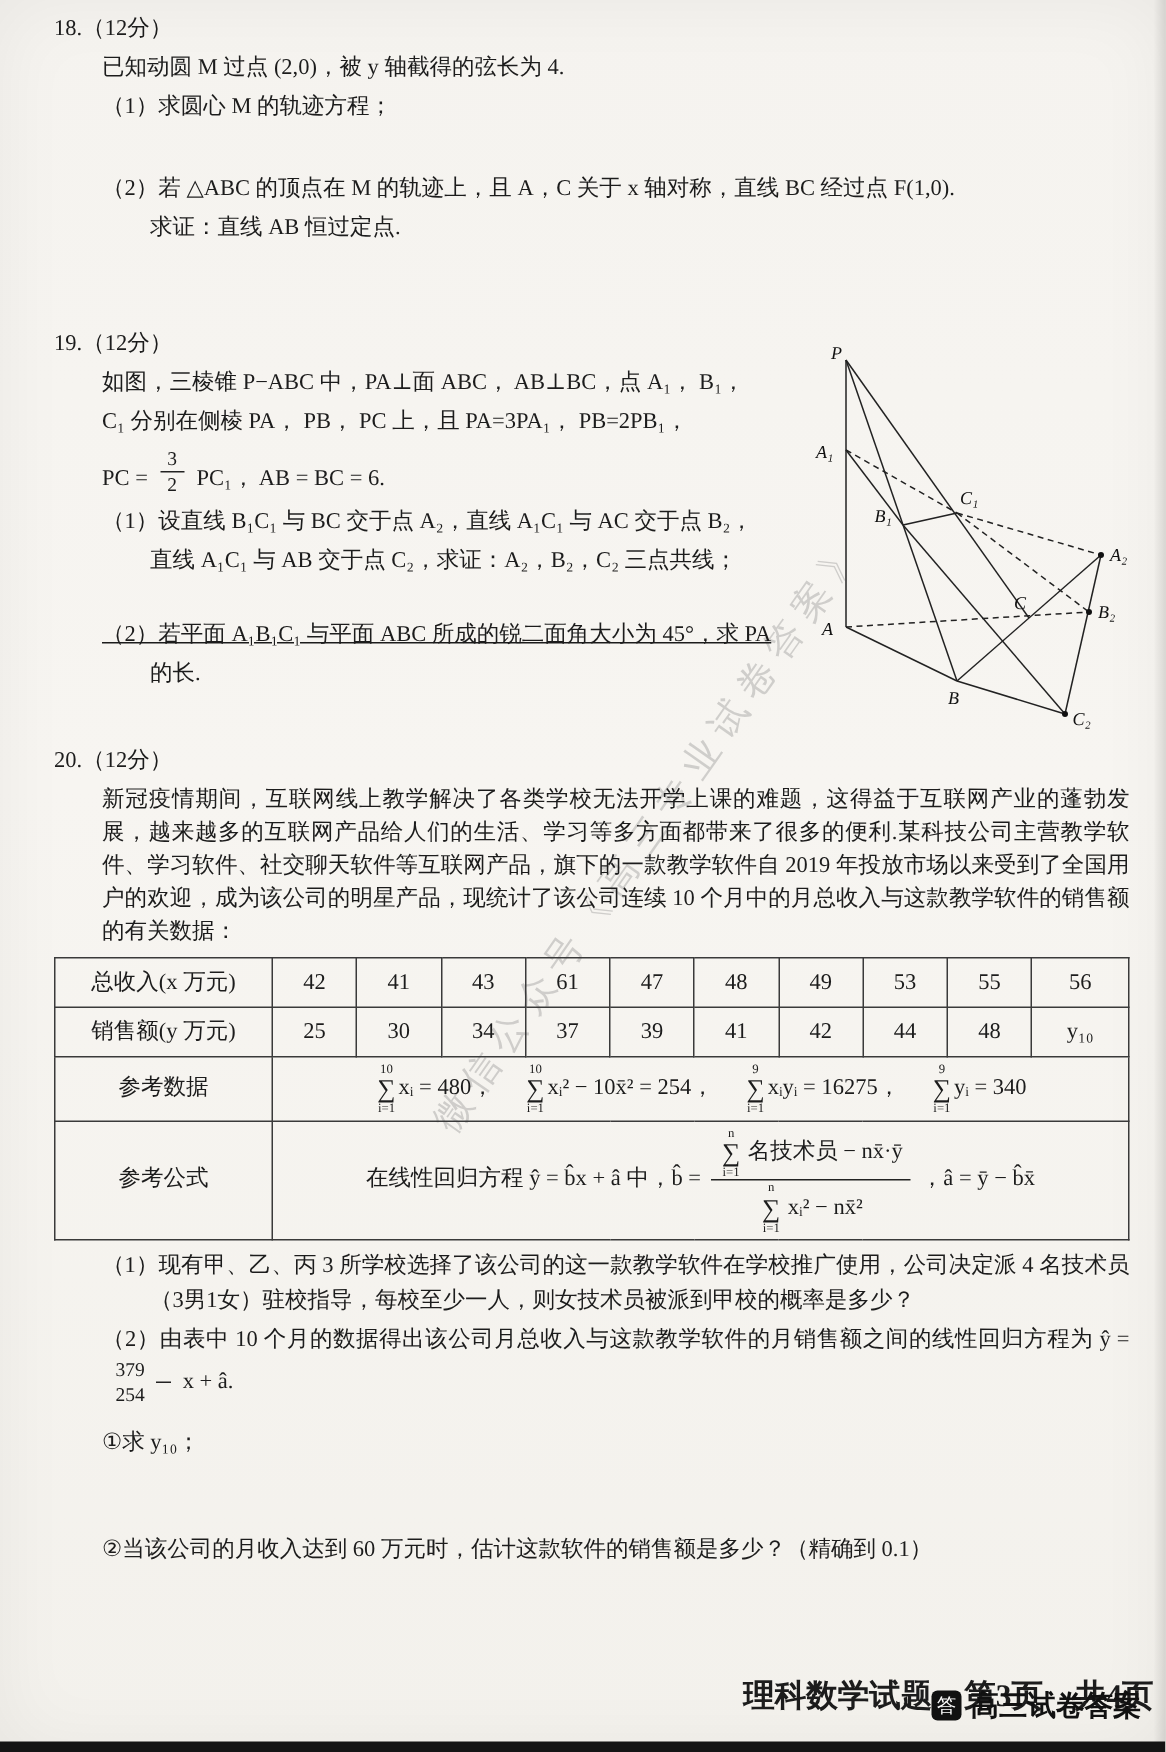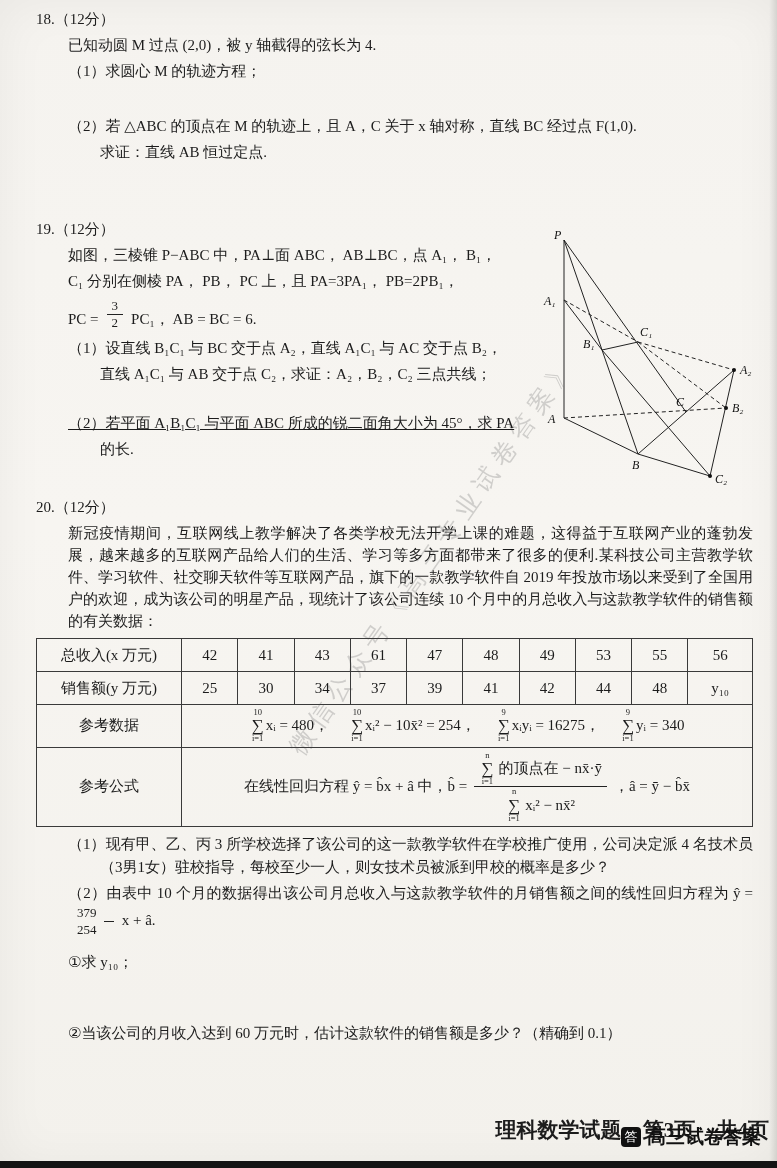--- a/index.html
+++ b/index.html
@@ -217,21 +217,21 @@
           <td colspan="10" class="refcell">
             <span class="mrow">
               <span>在线性回归方程 ŷ = b̂x + â 中，b̂ =</span>
               <span class="mfrac">
                 <span class="num mrow">
                   <span class="msum">
                     <span class="lim">n</span>
                     <span class="sig">∑</span>
                     <span class="lim">i=1</span>
                   </span>
-                  <span>的顶点在 − nx̄·ȳ</span>
+                  <span>名技术员 − nx̄·ȳ</span>
                 </span>
                 <span class="den mrow">
                   <span class="msum">
                     <span class="lim">n</span>
                     <span class="sig">∑</span>
                     <span class="lim">i=1</span>
                   </span>
                   <span>xᵢ² − nx̄²</span>
                 </span>
               </span>

